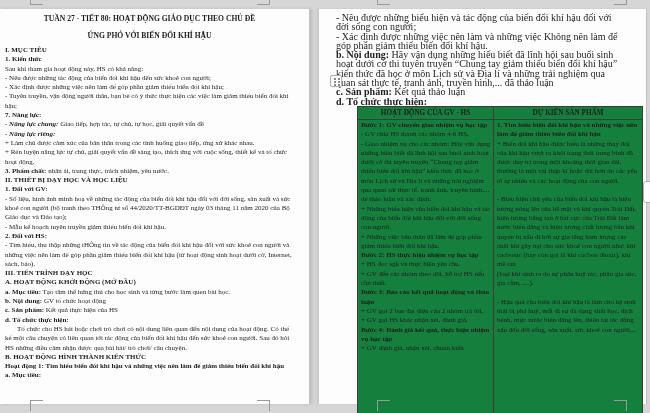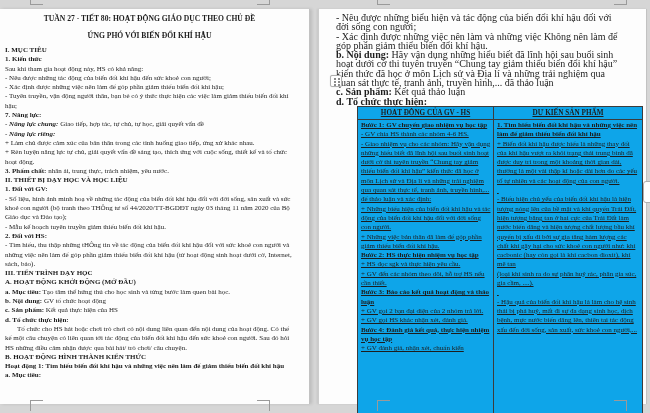--- a/index.html
+++ b/index.html
@@ -13,21 +13,21 @@
   .page{position:absolute;top:0;height:395px;background:var(--page);margin-top:9px;}
   .page-left{left:0;width:310px;border-right:1px solid #c2c2c2;box-shadow:2px 0 3px rgba(0,0,0,.12);}
   .page-right{left:318px;width:329px;border-left:1px solid #cccccc;border-right:1px solid #c2c2c2;box-shadow:-1px 0 2px rgba(0,0,0,.08);}
   .title{position:absolute;left:5px;top:2px;width:289px;text-align:center;font-weight:700;font-size:7.6px;line-height:16.5px;}
   .pl-body{position:absolute;left:5px;top:37px;width:289px;font-size:7px;line-height:9.3px;}
   .pr-body{position:absolute;left:17px;top:4px;width:290px;font-size:10px;line-height:9.3px;}
   .par{min-height:9.3px;}
   .par .b{font-weight:700;}
   .par .i{font-style:italic;font-weight:bold;}
   .par.ind{text-indent:12px;}
-  .doc-table{position:absolute;left:38px;top:97px;width:286px;height:308px;border:1px solid var(--tborder);background:#0ea5e9;overflow:hidden;text-decoration:underline;}
+  .doc-table{position:absolute;left:38px;top:97px;width:286px;height:308px;border:1px solid var(--tborder);background:#15803d;overflow:hidden;}
   .t-head{display:flex;border-bottom:1px solid var(--tborder);}
   .t-head .th{font-weight:700;text-align:center;font-size:7.2px;line-height:12px;height:12px;overflow:hidden;}
   .t-head .c1{width:136px;border-right:1px solid var(--tborder);}
   .t-head .c2{flex:1;}
   .t-body{display:flex;height:293px;overflow:hidden;}
   .t-body .td{font-size:7px;line-height:9.3px;padding:1px 2px 0 3px;overflow:hidden;}
   .t-body .c1{width:136px;border-right:1px solid var(--tborder);}
   .t-body .c2{flex:1;}
   
   .table-handle{position:absolute;left:330px;top:75px;width:12px;height:12px;background:#fff;border:1px solid var(--handle);border-radius:2px;box-shadow:0 0 1px rgba(0,0,0,.2);z-index:5;}

